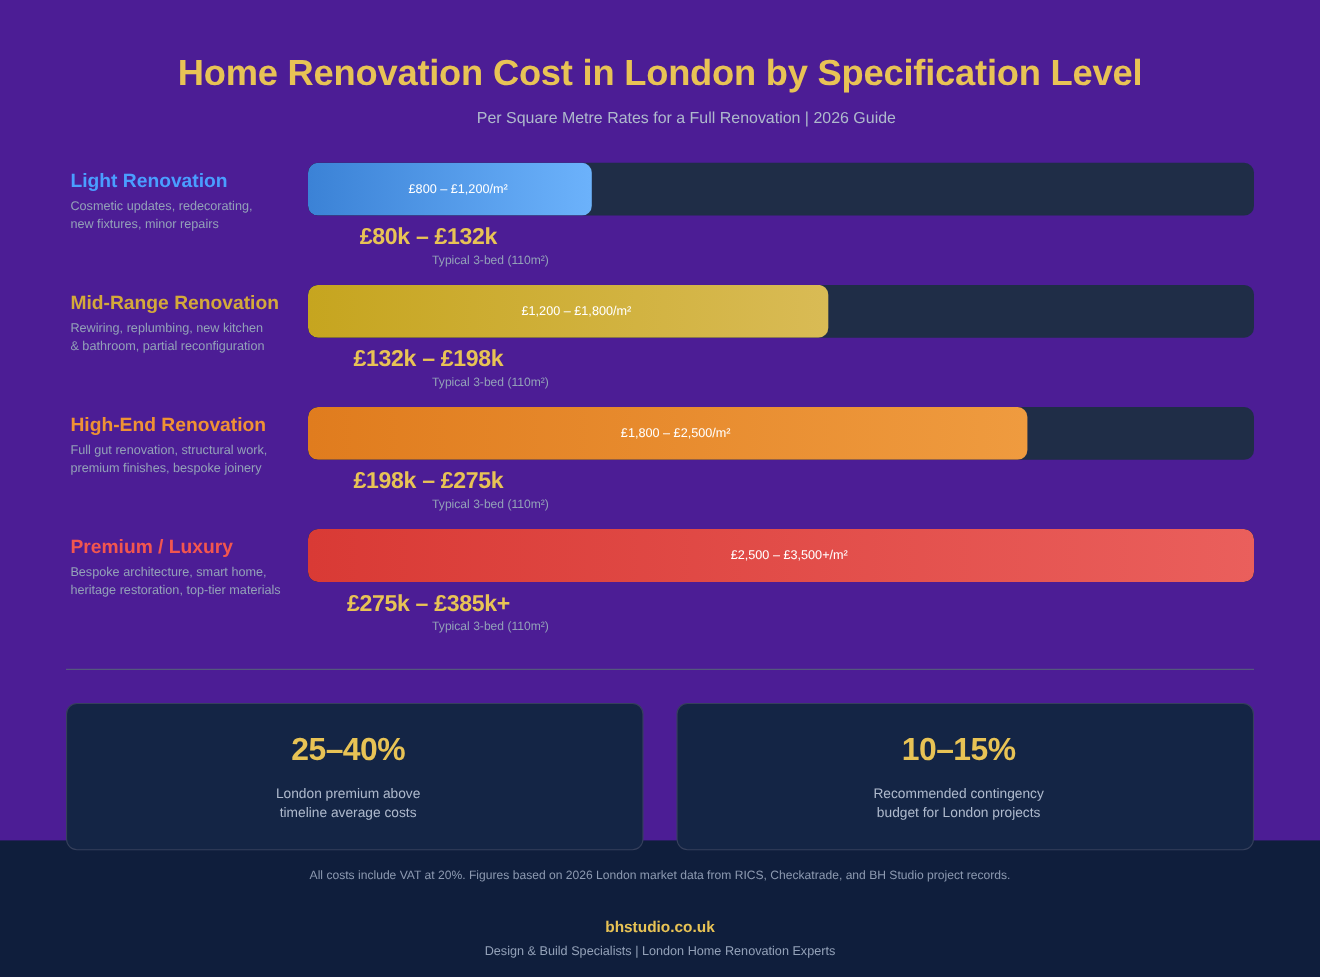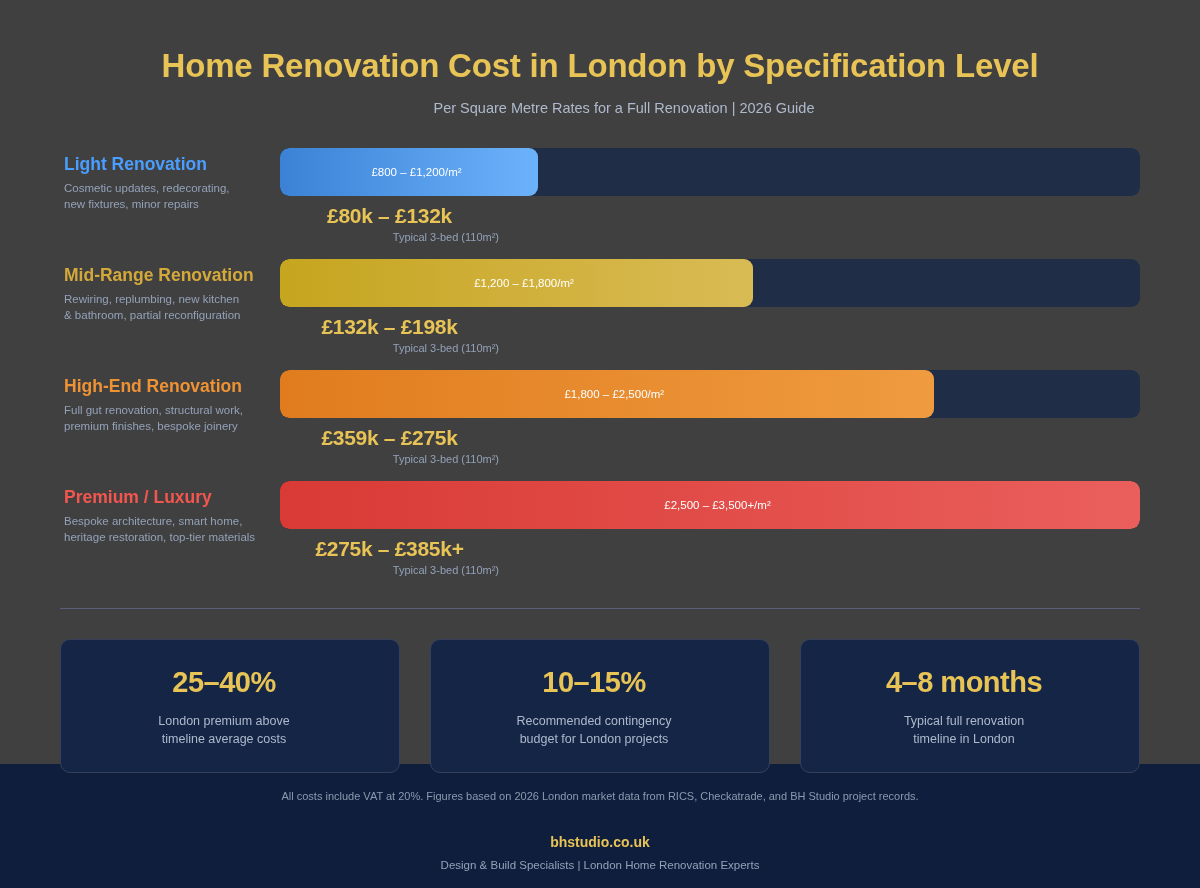--- a/index.html
+++ b/index.html
@@ -10,21 +10,21 @@
     height: 888px;
     background: #0f1e3c;
     font-family: "Liberation Sans", sans-serif;
     overflow: hidden;
   }
 
   .page {
     position: relative;
     width: 1200px;
     height: 764px;
-    background: #404040;
+    background: #4c1d95;
   }
 
   
   .header {
     padding-top: 46px;
     text-align: center;
   }
   .title {
     font-size: 33px;
     font-weight: bold;
@@ -226,21 +226,21 @@
           <div class="tier-name" style="color: rgb(239, 146, 52);">High-End Renovation</div>
           <div class="tier-desc"><span>Full gut renovation, structural work,</span><br><span>premium finishes, bespoke joinery</span></div>
         </div>
         <div class="tier-right">
           <div class="bar-track">
             <div class="bar-fill" style="width: 76%; background: linear-gradient(90deg, rgb(224, 124, 30) 0%, rgb(239, 155, 63) 100%);">
               <span class="bar-label">£1,800 – £2,500/m²</span>
             </div>
           </div>
           <div class="tier-totals">
-            <div class="tier-total">£359k – £275k</div>
+            <div class="tier-total">£198k – £275k</div>
             <div class="tier-sub">Typical 3-bed (110m²)</div>
           </div>
         </div>
       </div>
       <div class="tier-row">
         <div class="tier-left">
           <div class="tier-name" style="color: rgb(242, 86, 79);">Premium / Luxury</div>
           <div class="tier-desc"><span>Bespoke architecture, smart home,</span><br><span>heritage restoration, top-tier materials</span></div>
         </div>
         <div class="tier-right">
@@ -261,24 +261,20 @@
 
   <div class="stats">
       <div class="stat-card">
         <div class="stat-value">25–40%</div>
         <div class="stat-desc"><span>London premium above</span><br><span>timeline average costs</span></div>
       </div>
       <div class="stat-card">
         <div class="stat-value">10–15%</div>
         <div class="stat-desc"><span>Recommended contingency</span><br><span>budget for London projects</span></div>
       </div>
-      <div class="stat-card">
-        <div class="stat-value">4–8 months</div>
-        <div class="stat-desc"><span>Typical full renovation</span><br><span>timeline in London</span></div>
-      </div>
     </div>
 
   <div class="note">All costs include VAT at 20%. Figures based on 2026 London market data from RICS, Checkatrade, and BH Studio project records.</div>
 
   <div class="footer">
     <div class="footer-brand">bhstudio.co.uk</div>
     <div class="footer-tag">Design &amp; Build Specialists | London Home Renovation Experts</div>
   </div>
 
 </div>

